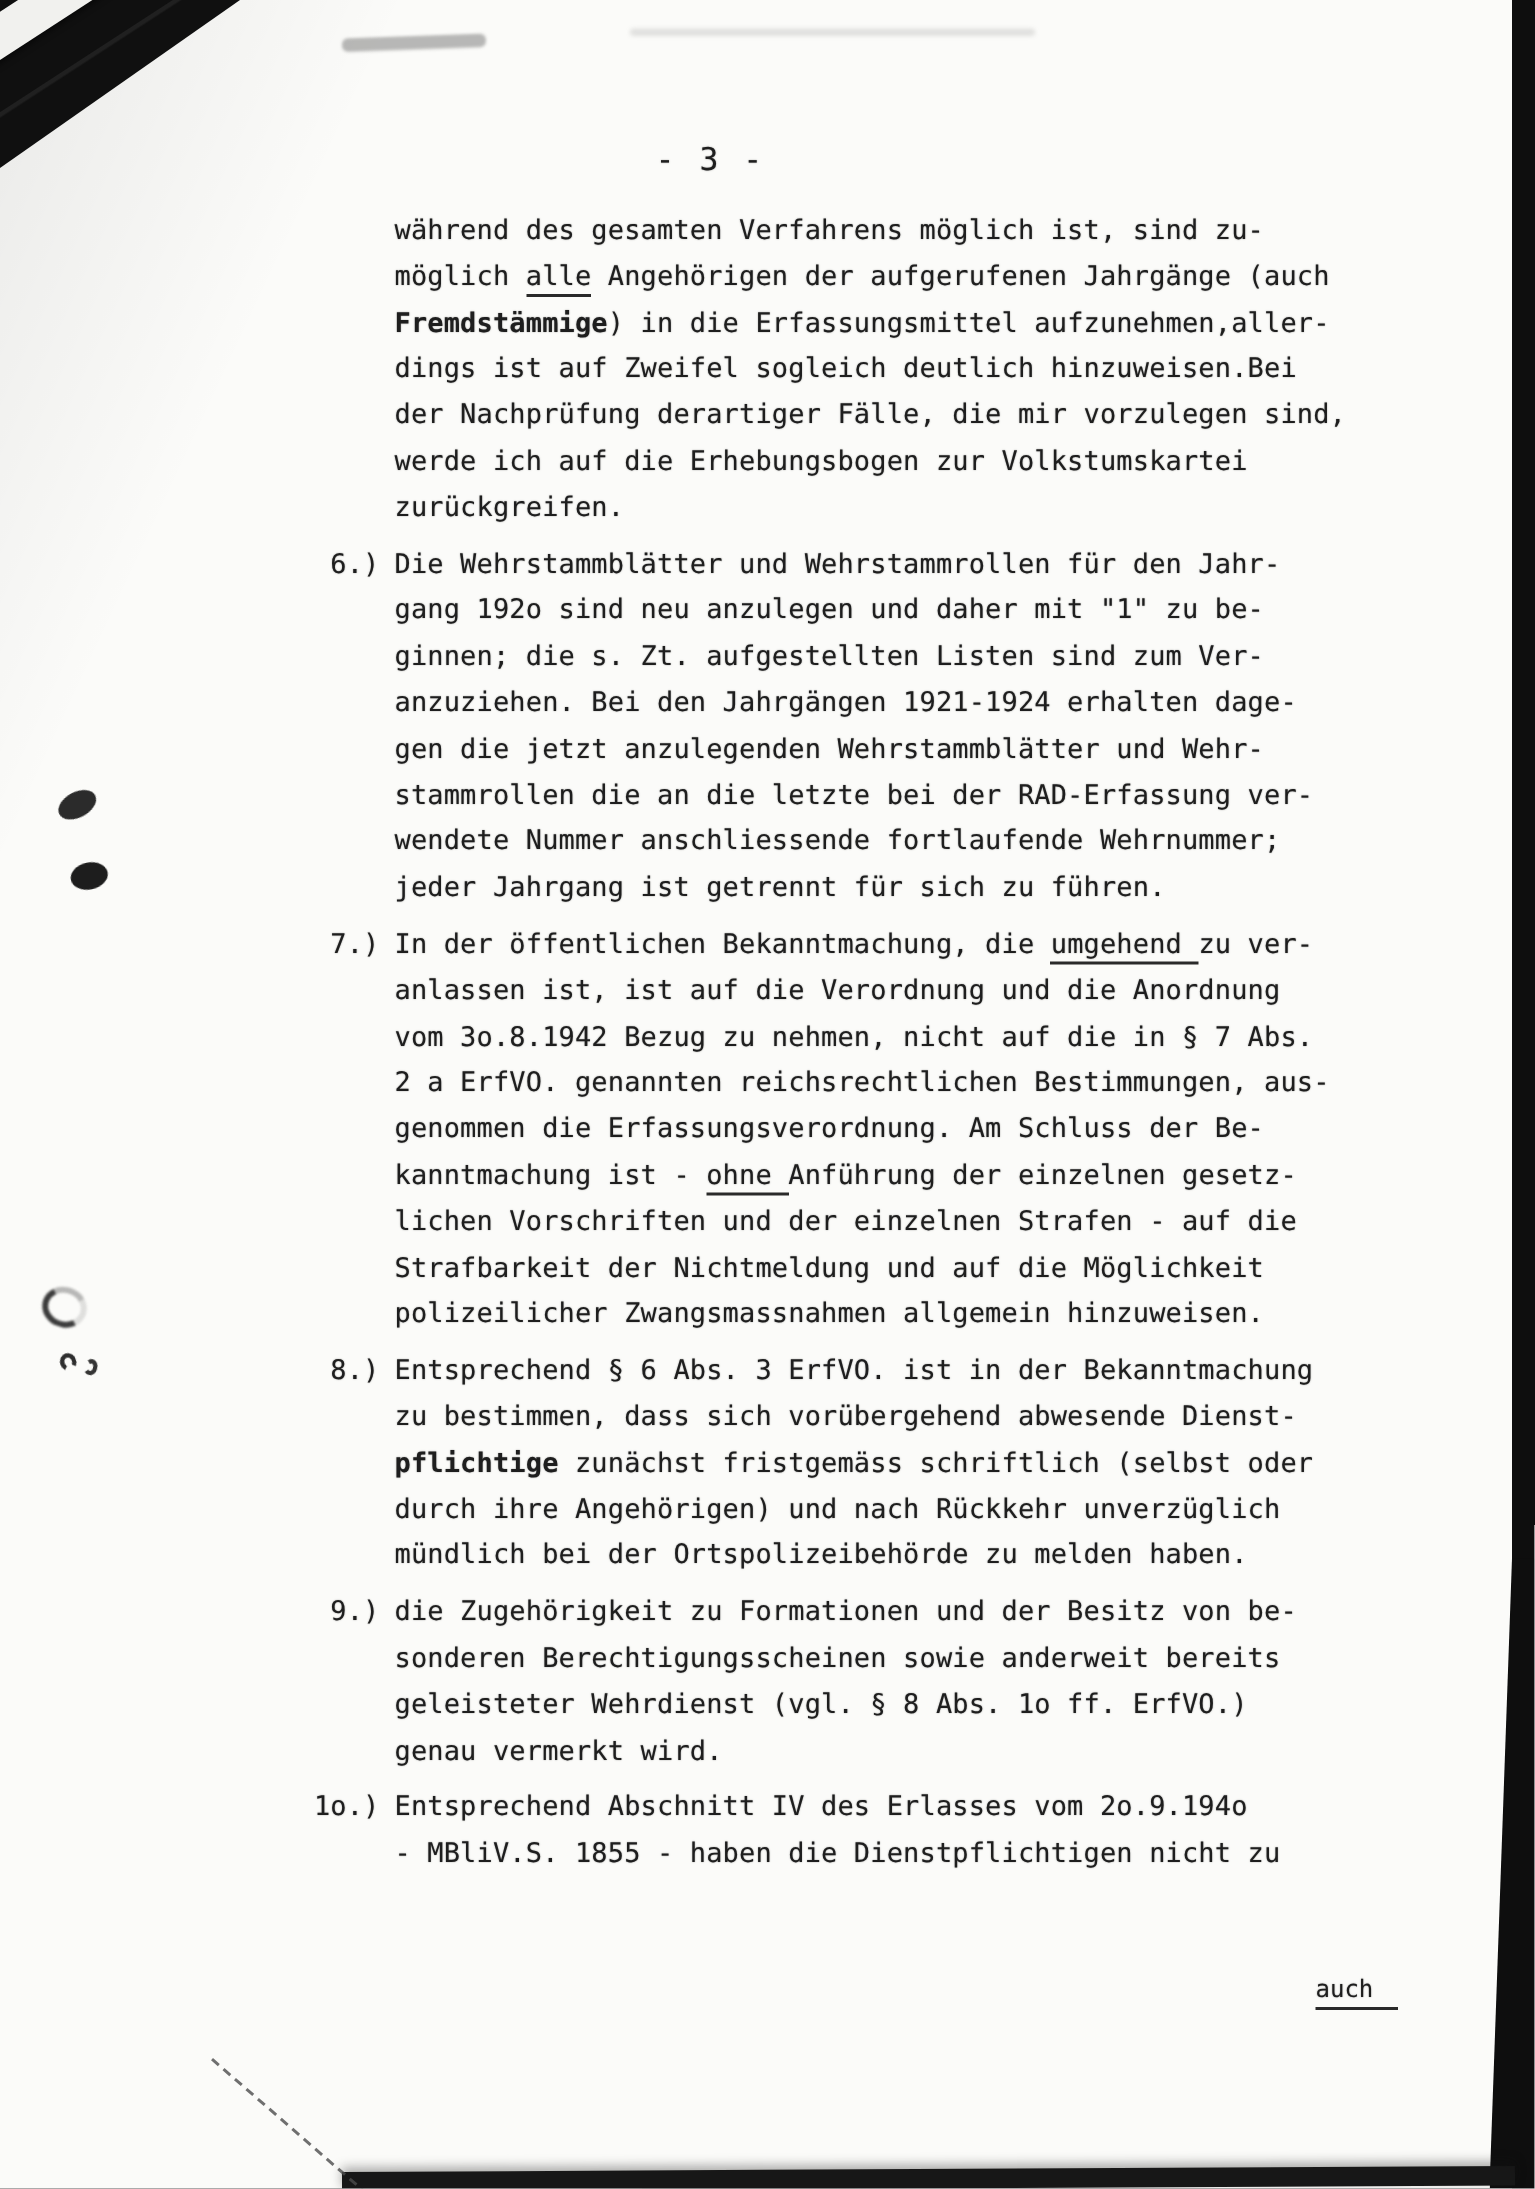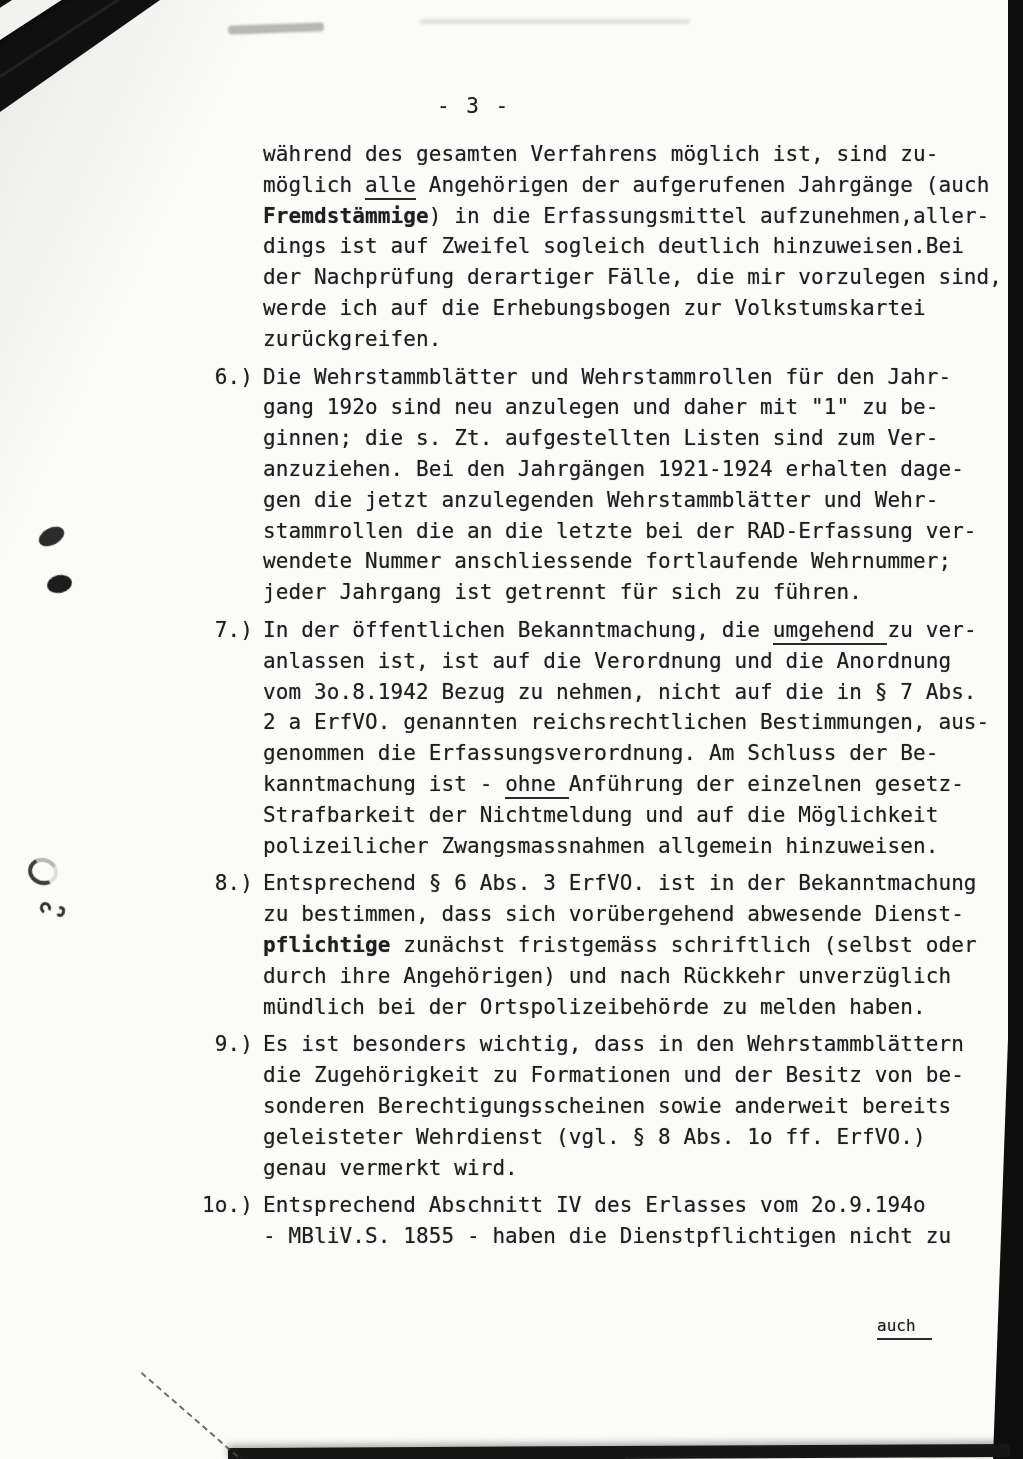--- a/index.html
+++ b/index.html
@@ -21,21 +21,21 @@
     pointer-events:none;
   }
   .ink { text-shadow: 0 0 1px rgba(25,25,25,0.5); }
 
   .page-number {
     position:absolute; left:437px; top:94px;
     font-size:21px; letter-spacing:2px;
   }
   .doc-body {
     position:absolute; left:201px; top:139px; width:816px;
-    font-size:21px; line-height:30.8px; letter-spacing:0.1px;
+    font-size:18px; line-height:30.8px; letter-spacing:0.1px;
   }
   .para { display:flex; }
   .para + .para { margin-top:7px; }
   .marker { flex:0 0 62px; text-align:right; padding-right:10px; white-space:pre; }
   .lines { flex:1; min-width:0; }
   .line { white-space:pre; }
   .u { border-bottom:2px solid #2a2a2a; padding-bottom:1px; }
   .b { font-weight:bold; }
   .footer-word {
     position:absolute; left:877px; top:1316px;
@@ -179,38 +179,38 @@
       </div>
       <div class="para">
         <span class="marker">7.)</span>
         <div class="lines">
           <div class="line"><span>In der öffentlichen Bekanntmachung, die </span><span class="u">umgehend </span><span>zu ver-</span></div>
           <div class="line"><span>anlassen ist, ist auf die Verordnung und die Anordnung</span></div>
           <div class="line"><span>vom 3o.8.1942 Bezug zu nehmen, nicht auf die in § 7 Abs.</span></div>
           <div class="line"><span>2 a ErfVO. genannten reichsrechtlichen Bestimmungen, aus-</span></div>
           <div class="line"><span>genommen die Erfassungsverordnung. Am Schluss der Be-</span></div>
           <div class="line"><span>kanntmachung ist - </span><span class="u">ohne </span><span>Anführung der einzelnen gesetz-</span></div>
+          <div class="line"><span>lichen Vorschriften und der einzelnen Strafen - auf die</span></div>
           <div class="line"><span>Strafbarkeit der Nichtmeldung und auf die Möglichkeit</span></div>
           <div class="line"><span>polizeilicher Zwangsmassnahmen allgemein hinzuweisen.</span></div>
         </div>
       </div>
       <div class="para">
         <span class="marker">8.)</span>
         <div class="lines">
           <div class="line"><span>Entsprechend § 6 Abs. 3 ErfVO. ist in der Bekanntmachung</span></div>
           <div class="line"><span>zu bestimmen, dass sich vorübergehend abwesende Dienst-</span></div>
           <div class="line"><span class="b">pflichtige</span><span> zunächst fristgemäss schriftlich (selbst oder</span></div>
           <div class="line"><span>durch ihre Angehörigen) und nach Rückkehr unverzüglich</span></div>
           <div class="line"><span>mündlich bei der Ortspolizeibehörde zu melden haben.</span></div>
         </div>
       </div>
       <div class="para">
         <span class="marker">9.)</span>
         <div class="lines">
-          <div class="line"><span>Es ist besonders wichtig, dass in den Wehrstammblättern</span></div>
           <div class="line"><span>die Zugehörigkeit zu Formationen und der Besitz von be-</span></div>
           <div class="line"><span>sonderen Berechtigungsscheinen sowie anderweit bereits</span></div>
           <div class="line"><span>geleisteter Wehrdienst (vgl. § 8 Abs. 1o ff. ErfVO.)</span></div>
           <div class="line"><span>genau vermerkt wird.</span></div>
         </div>
       </div>
       <div class="para">
         <span class="marker">1o.)</span>
         <div class="lines">
           <div class="line"><span>Entsprechend Abschnitt IV des Erlasses vom 2o.9.194o</span></div>

